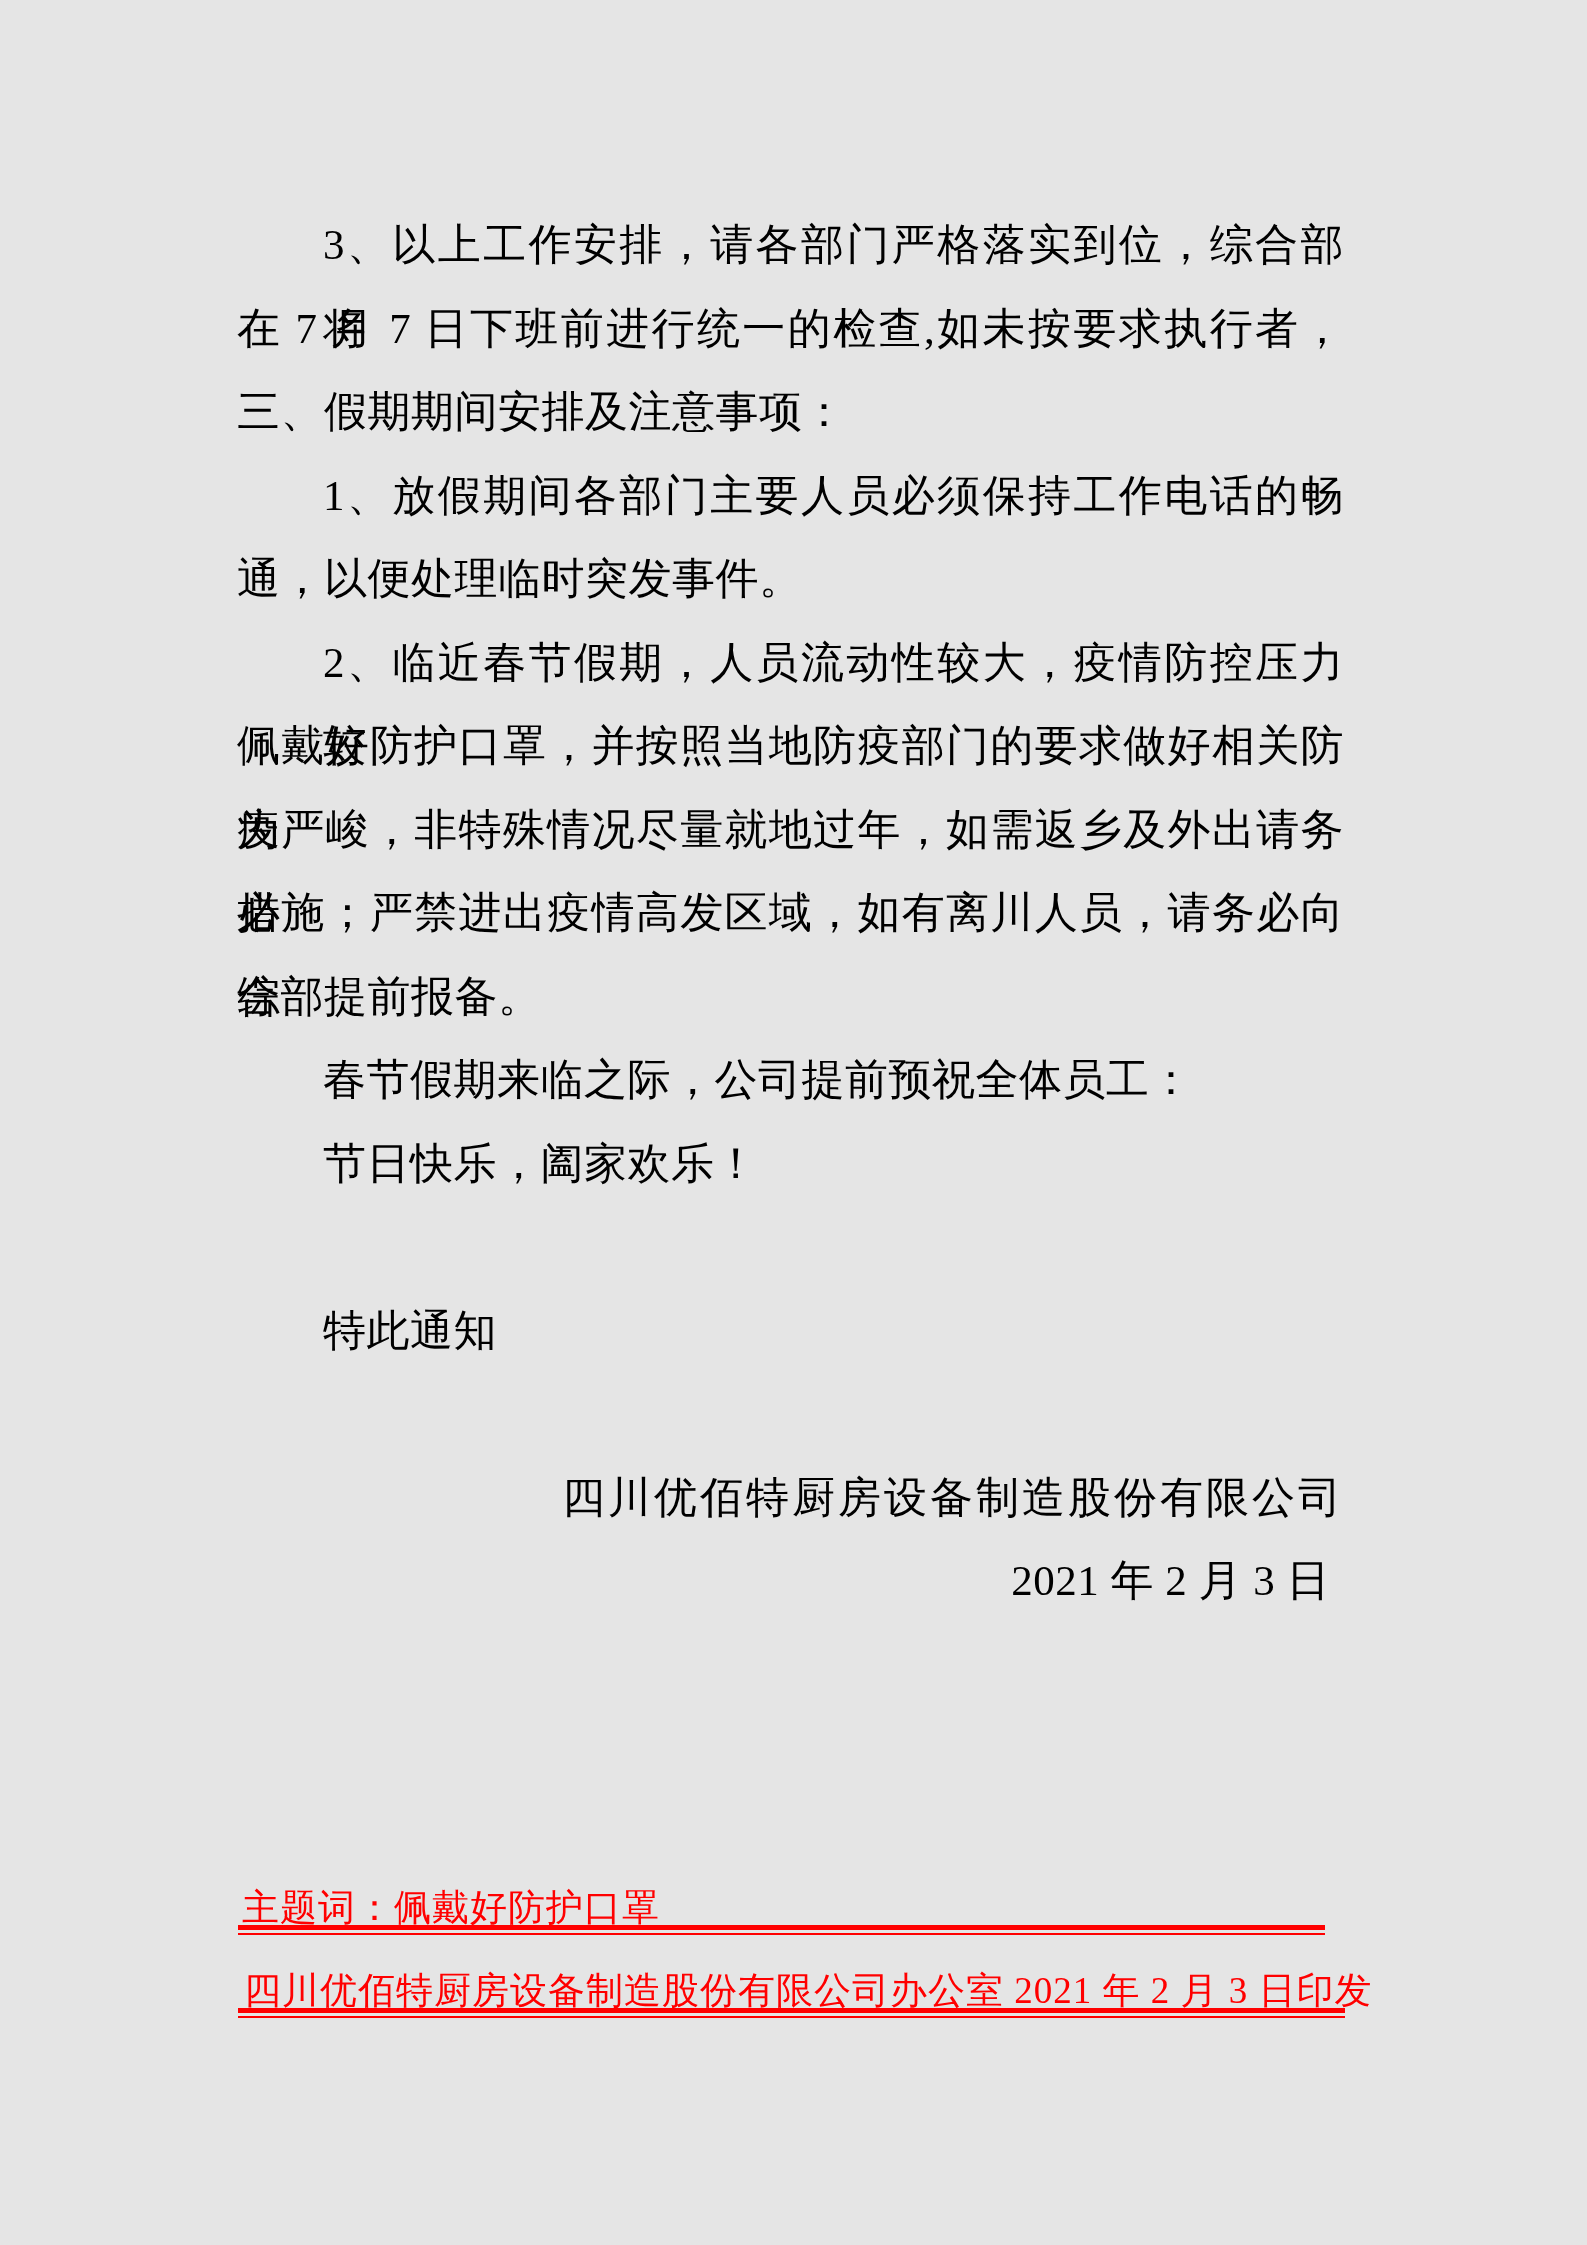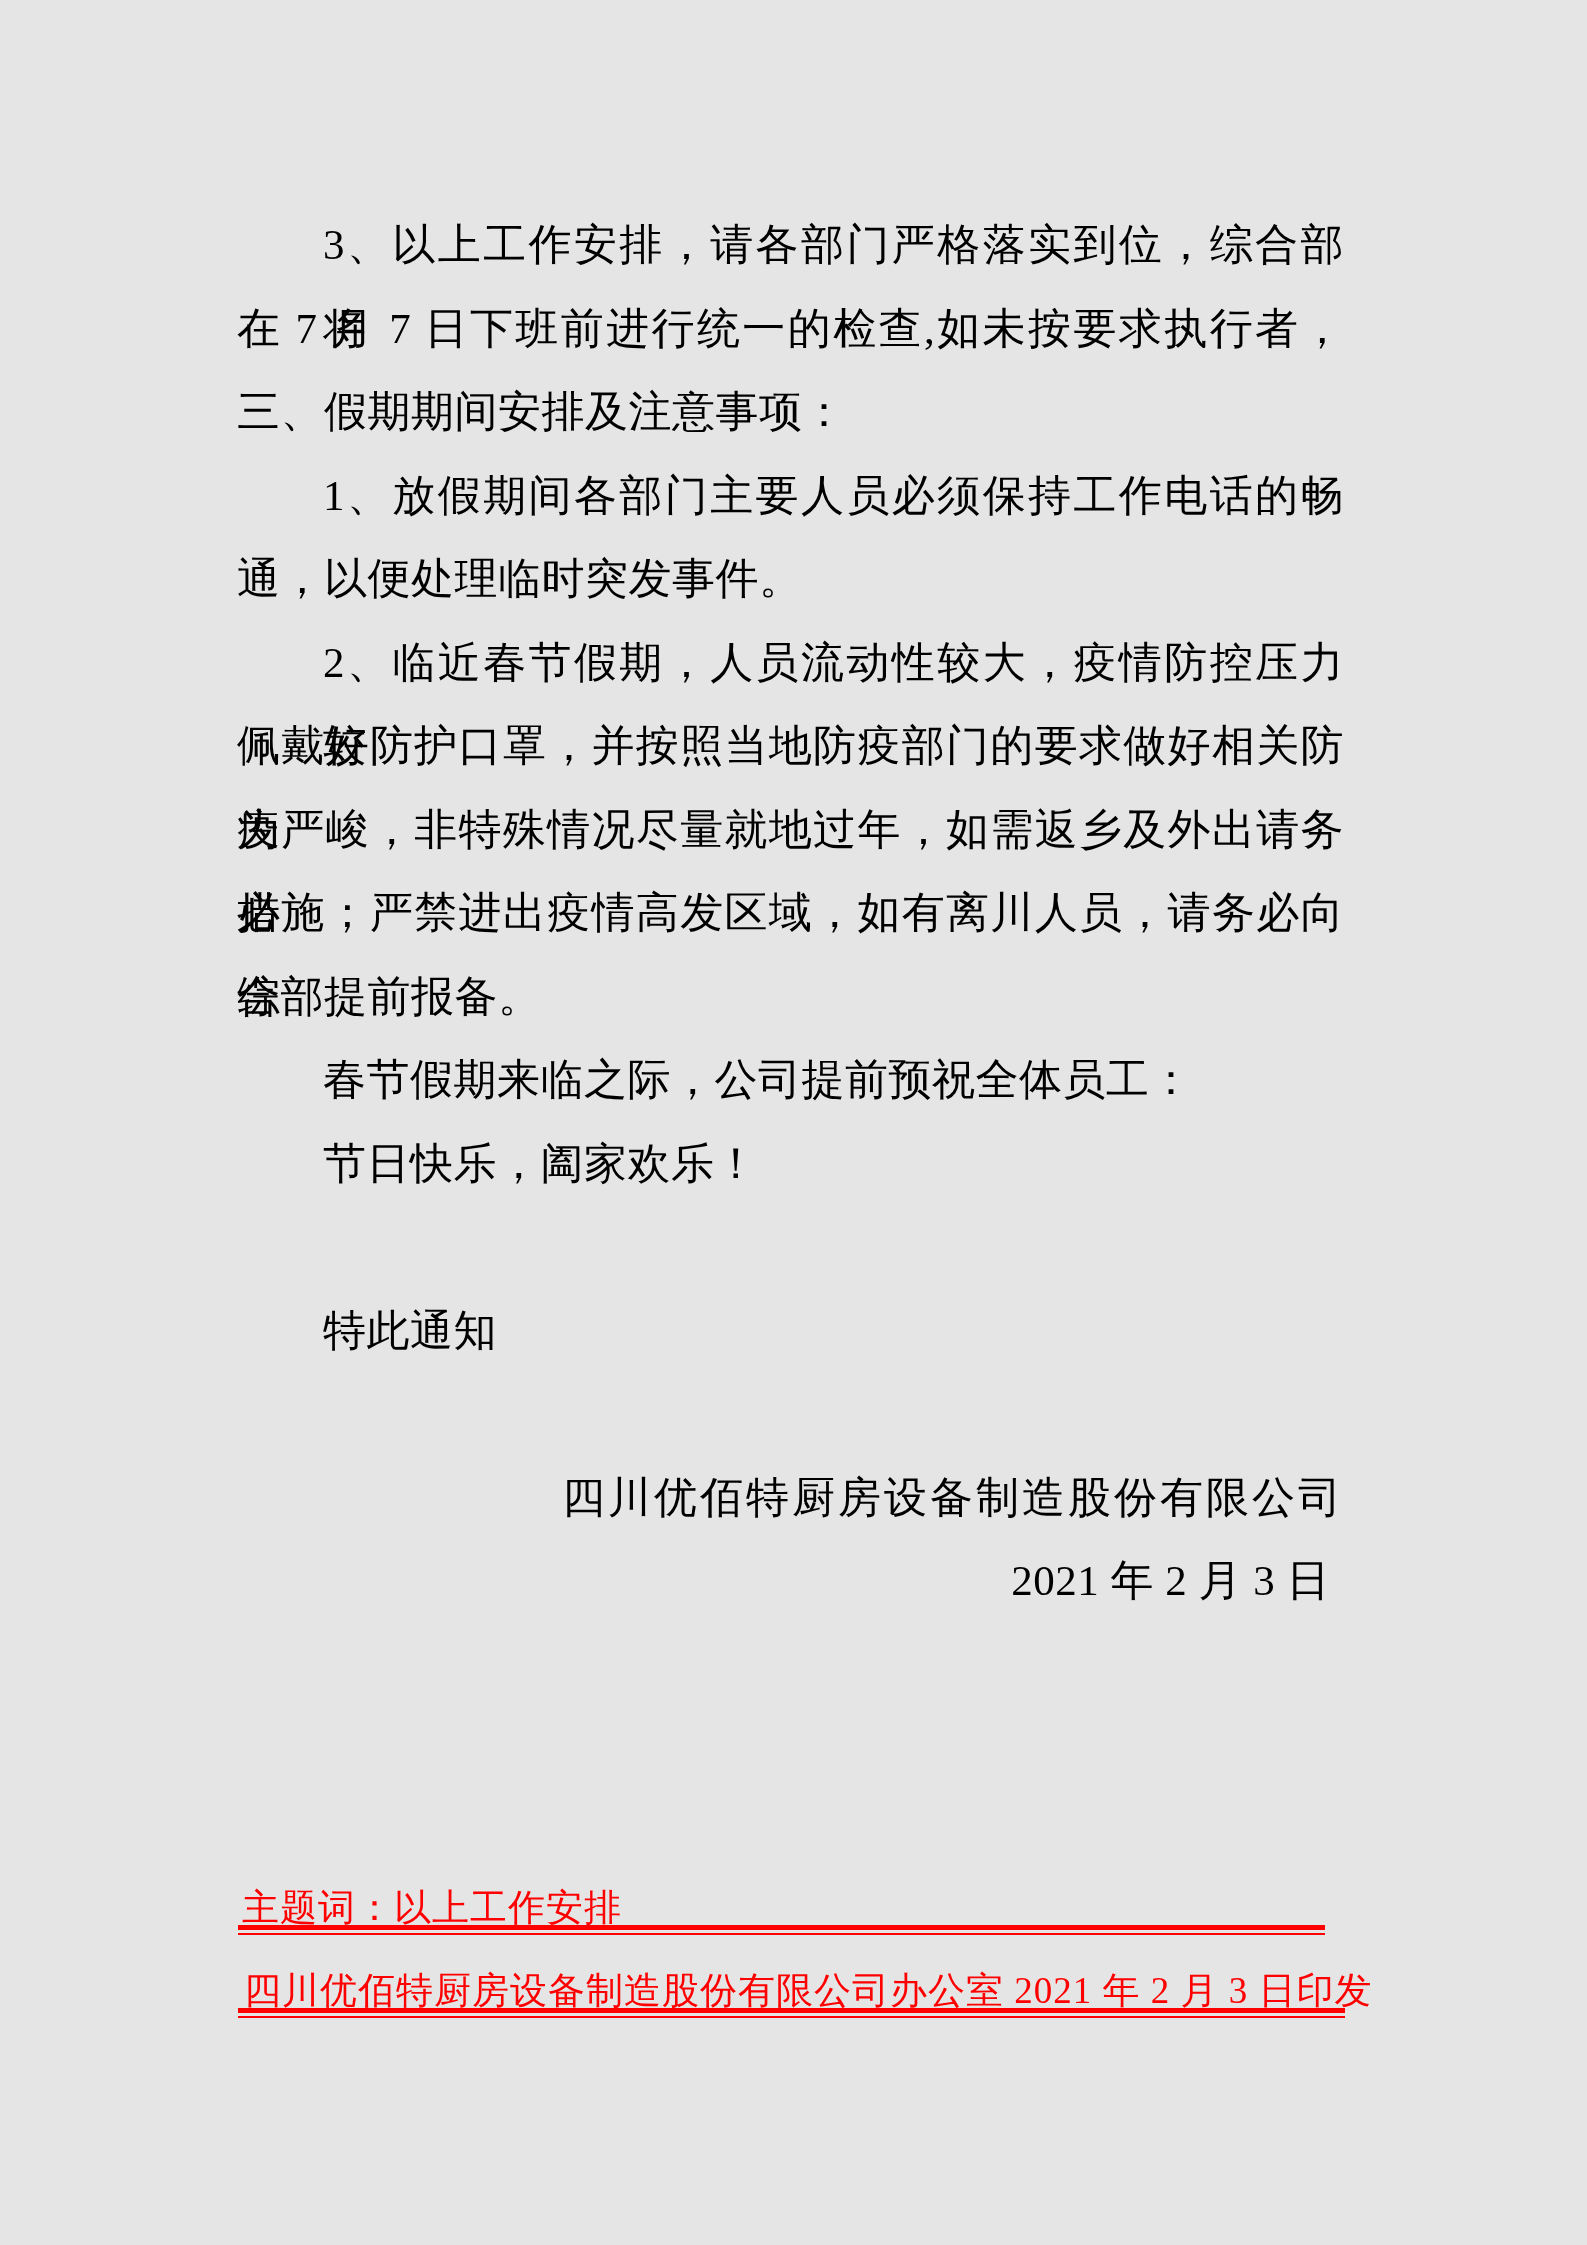--- a/index.html
+++ b/index.html
@@ -44,21 +44,21 @@
     <div class="row">合部提前报备。</div>
     <div class="row ind">春节假期来临之际，公司提前预祝全体员工：</div>
     <div class="row ind">节日快乐，阖家欢乐！</div>
     <div class="row blank"></div>
     <div class="row ind">特此通知</div>
     <div class="row blank"></div>
     <div class="row sig ls">四川优佰特厨房设备制造股份有限公司</div>
     <div class="row sig pr">2021 年 2 月 3 日</div>
   </div>
 
-  <div class="red-text" id="subject-line">主题词：以上工作安排</div>
+  <div class="red-text" id="subject-line">主题词：佩戴好防护口罩</div>
 
   <div class="rule" id="rule-1">
     <div class="bar-thick"></div>
     <div class="bar-thin"></div>
   </div>
 
   <div class="red-text" id="issue-line">四川优佰特厨房设备制造股份有限公司办公室 2021 年 2 月 3 日印发</div>
 
   <div class="rule" id="rule-2">
     <div class="bar-thick"></div>

